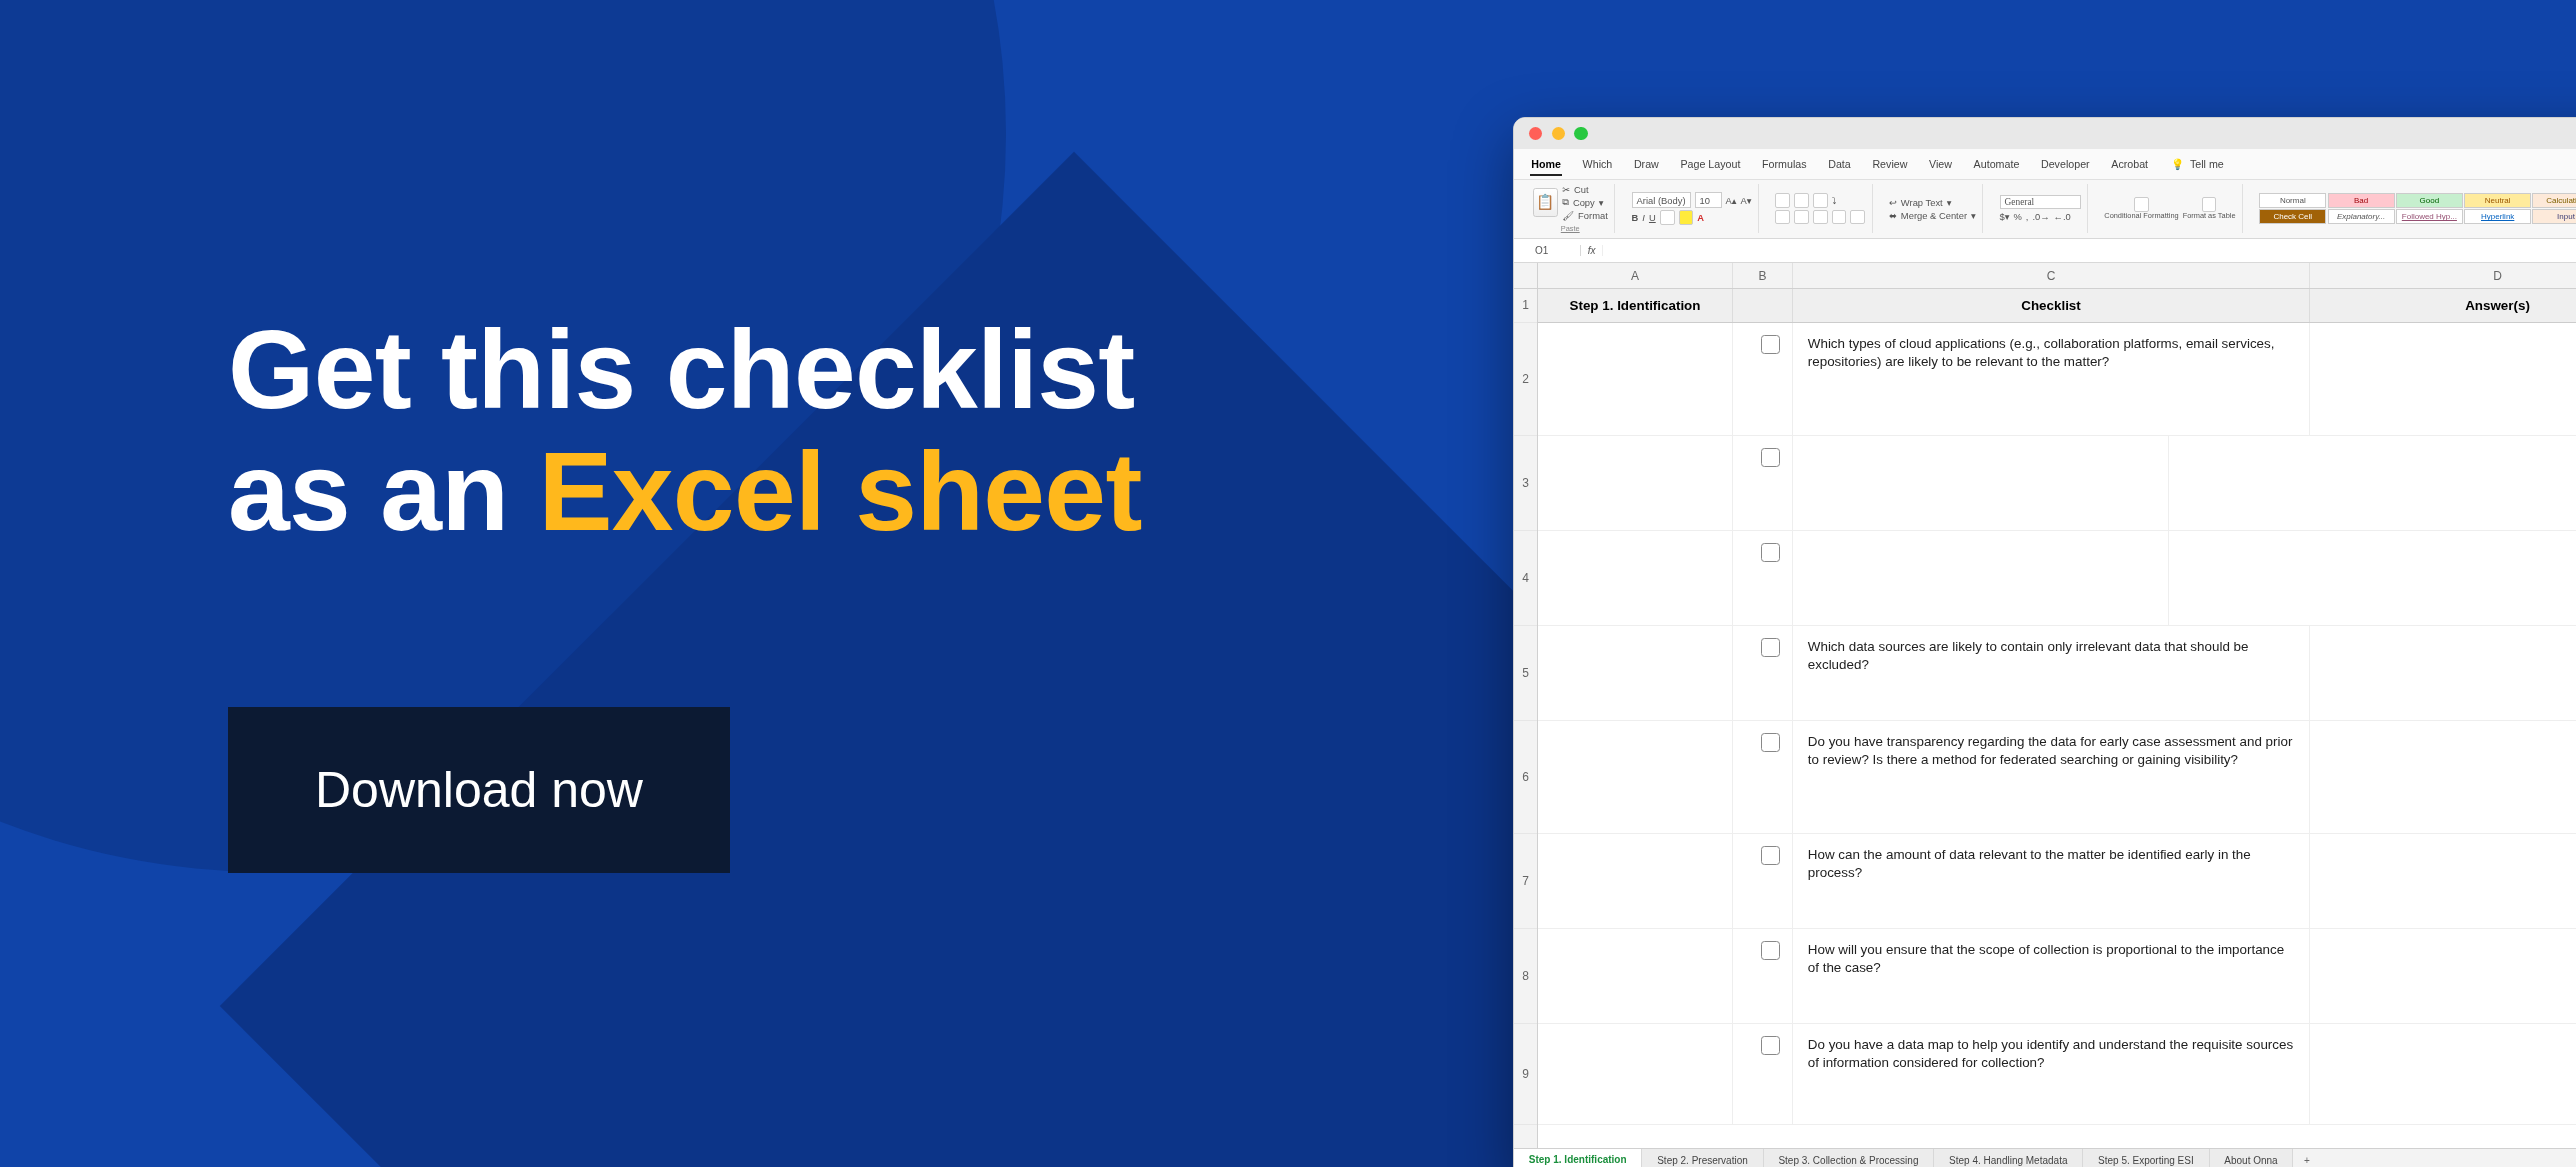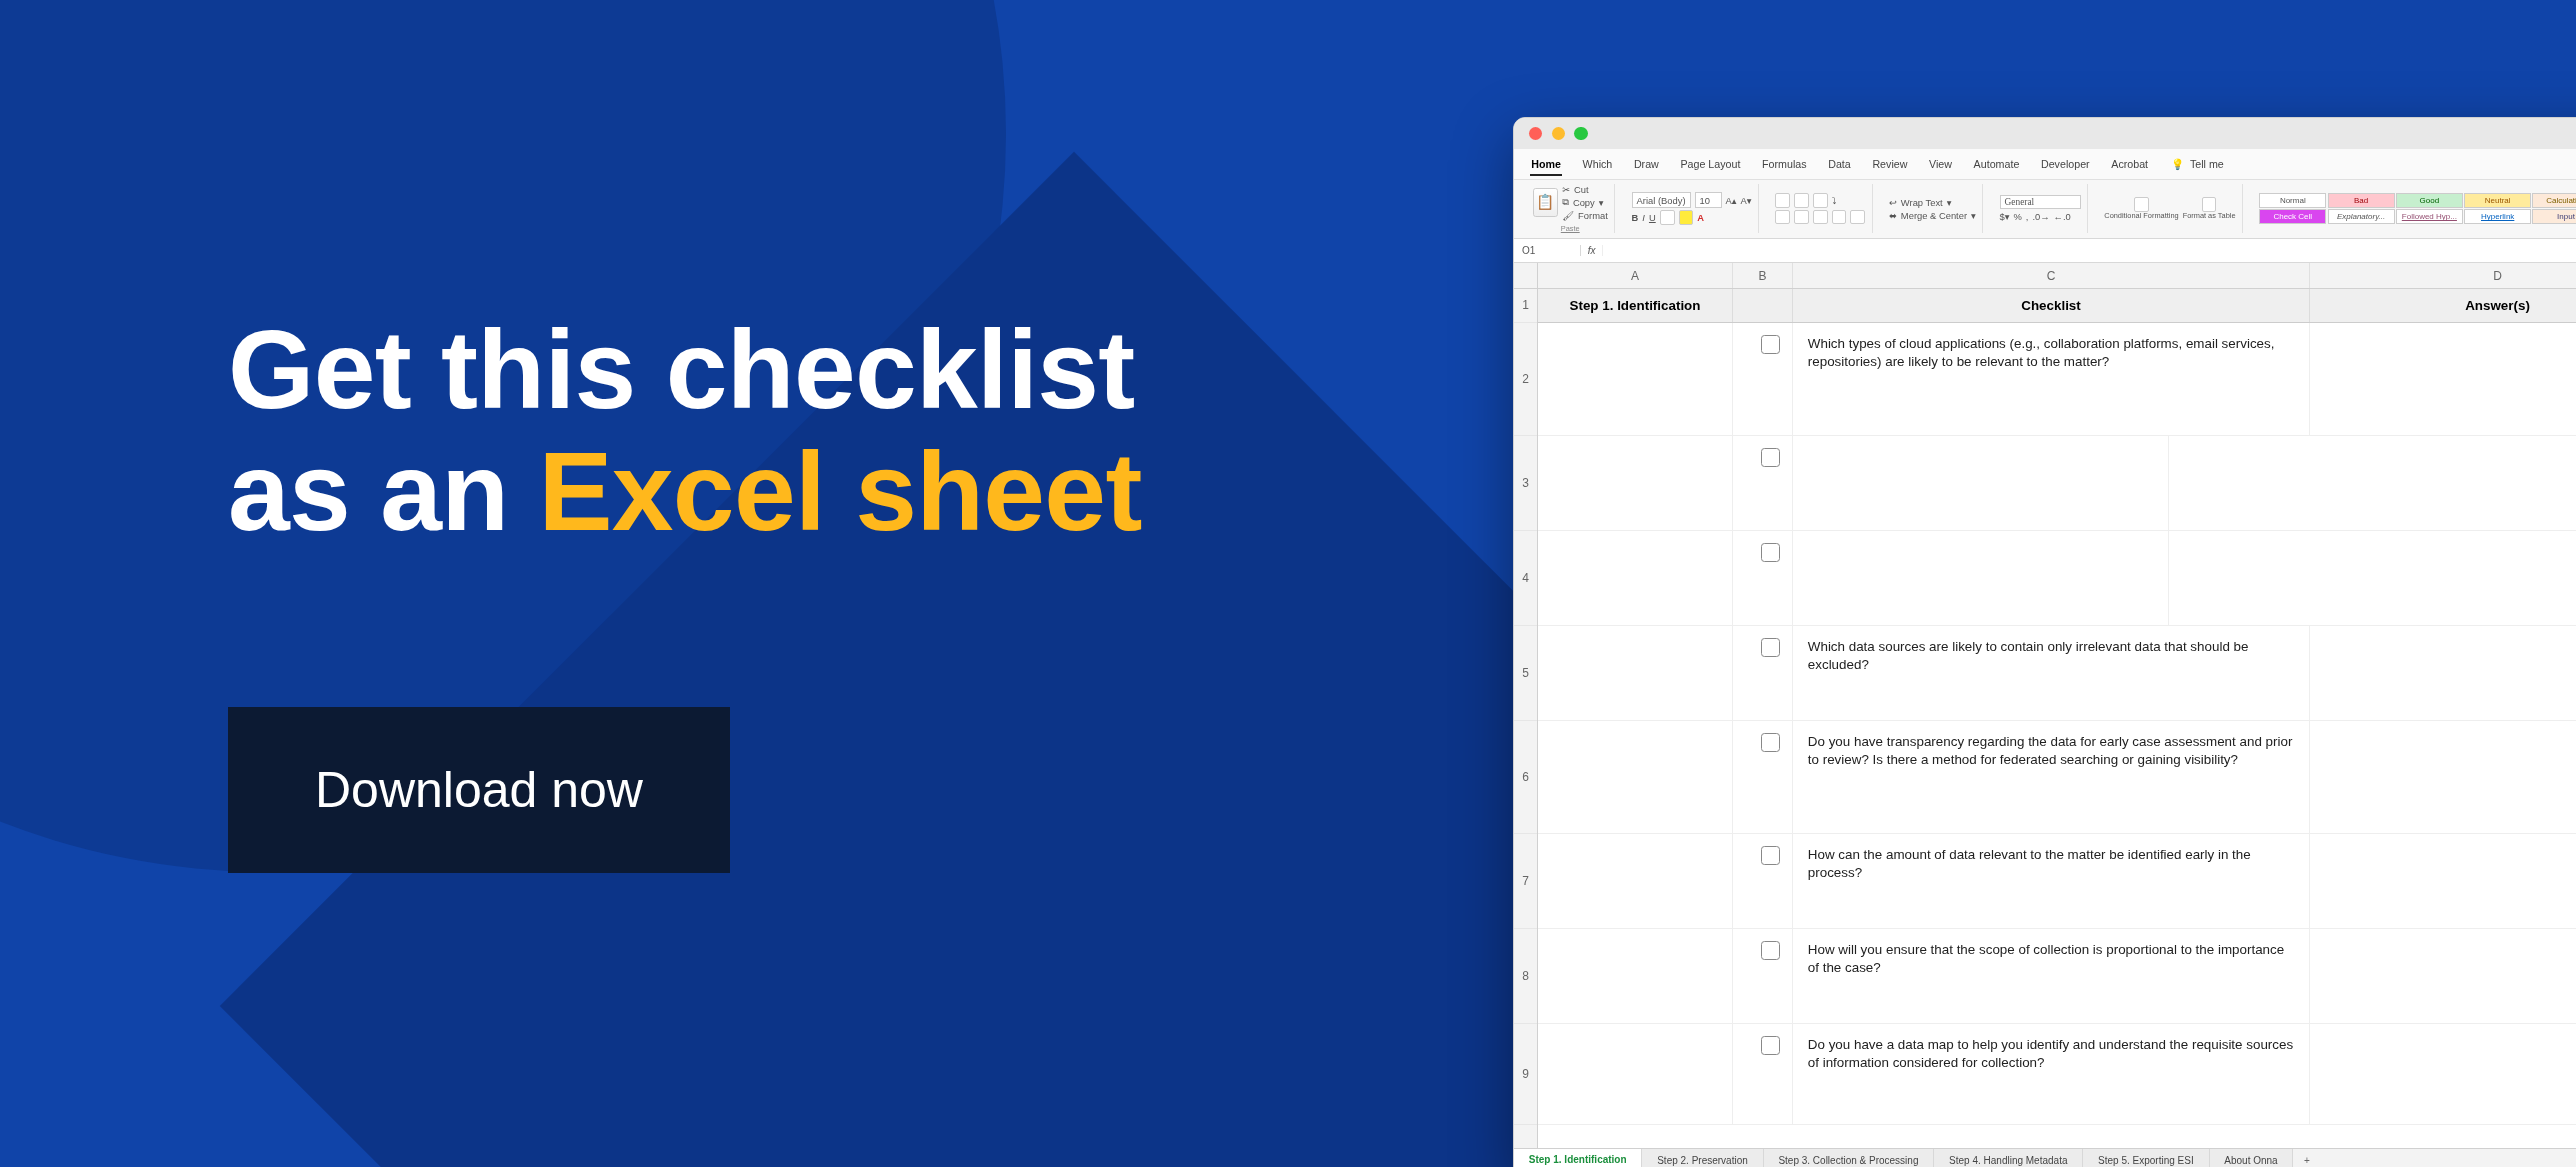--- a/index.html
+++ b/index.html
@@ -124,34 +124,34 @@
   }
   .mini-row { display:flex; gap:4px; align-items:center; white-space:nowrap; }
   .mini-btn { width:14.8px; height:14.8px; border:0.7px solid #ccc; border-radius:2px; background:#fff; display:inline-block; }
   .font-select { border:0.7px solid #ccc; padding:1.3px 4px; font-size:9.4px; background:#fff; }
   .cell-style { font-size:8px; padding:2px 4px; border:0.7px solid #ccc; text-align:center; }
   .cs-normal { background:#fff; }
   .cs-bad { background:#ffc7ce; color:#9c0006; }
   .cs-good { background:#c6efce; color:#006100; }
   .cs-neutral { background:#ffeb9c; color:#9c5700; }
   .cs-calc { background:#fde9d9; color:#7f6000; }
-  .cs-check { background:#d946ef; color:#fff; }
+  .cs-check { background:#a16207; color:#fff; }
   .cs-explan { background:#fff; font-style:italic; }
   .cs-link { color:#0563c1; text-decoration:underline; background:#fff; }
   .cs-link2 { color:#954f72; text-decoration:underline; background:#fff; }
   .cs-input { background:#fdeada; color:#3f3f76; }
   .grp-label { font-size:7.4px; color:#888; text-align:center; margin-top:1.3px;text-decoration:underline; }
 
   .formula-bar {
     display:flex; align-items:center;
     border-bottom:0.7px solid #d8d8d8;
     background:#fff;
     height:24px;
   }
-  .name-box { width:67px; border-right:0.7px solid #d8d8d8; padding:0 8px; font-size:10px; color:#555; }
+  .name-box { width:67px; border-right:0.7px solid #d8d8d8; padding:0 21px; font-size:10px; color:#555; }
   .fx { padding:0 6.7px; font-style:italic; color:#555; font-size:10px; border-right:0.7px solid #eee; }
   .formula-input { flex:1; padding:0 6.7px; font-size:10px; }
 
   .sheet {
     display:flex;
     height: calc(100% - 31px - 27px - 64px - 24px - 24px);
     overflow:hidden;
     font-size:13.4px;
   }
   .rowhdrs {

